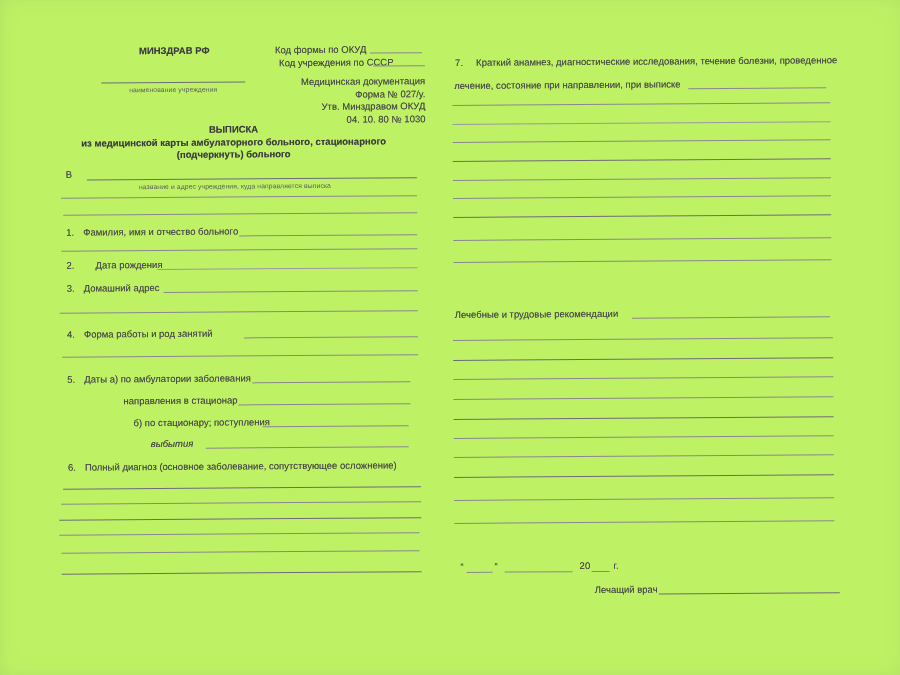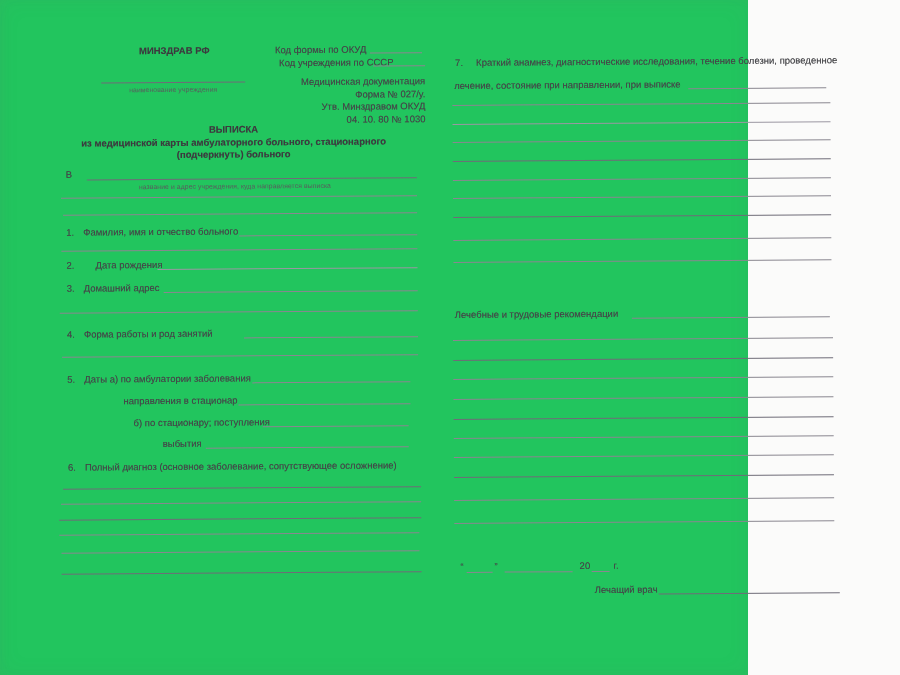--- a/index.html
+++ b/index.html
@@ -4,21 +4,21 @@
 <style>
   html,body{margin:0;padding:0;}
   body{
     width:900px;height:675px;overflow:hidden;
     background:#fbfbfa;
     font-family:"Liberation Sans", sans-serif;
     color:#434343;
     -webkit-font-smoothing:antialiased;
   }
   .sheet{
-    position:relative;width:748px;height:675px;background:#22c55e;
+    position:relative;width:900px;height:675px;background:#bef264;
     box-shadow:inset 0 0 22px rgba(120,120,125,0.07), inset 3px 0 8px rgba(120,120,125,0.05);
   }
   .tilt{
     position:absolute;left:0;top:0;width:900px;height:675px;
     transform:rotate(-0.4deg);transform-origin:50% 50%;
   }
   .t{
     position:absolute;white-space:nowrap;
     font-size:9.5px;line-height:10px;color:#454548;
     text-shadow:0 0 0.5px rgba(70,70,75,0.55);
@@ -86,21 +86,21 @@
     <div class="t" style="left:67px;top:372px;">5.</div>
     <div class="t" style="left:84px;top:372px;">Даты а) по амбулатории заболевания</div>
     <div class="ln" style="left:252px;top:381px;width:158px;"></div>
 
     <div class="t" style="left:123px;top:394px;">направления в стационар</div>
     <div class="ln" style="left:238px;top:403px;width:172px;"></div>
 
     <div class="t" style="left:133px;top:416px;">б) по стационару; поступления</div>
     <div class="ln" style="left:262px;top:425px;width:146px;"></div>
 
-    <div class="t" style="left:162px;top:437px;">выбытия</div>
+    <div class="t" style="left:150px;top:437px;font-style:italic;">выбытия</div>
     <div class="ln" style="left:205px;top:446px;width:203px;"></div>
 
     <div class="t" style="left:67px;top:460px;">6.</div>
     <div class="t" style="left:84px;top:460px;">Полный диагноз (основное заболевание, сопутствующее осложнение)</div>
     <div class="ln dk" style="left:62px;top:486px;width:358px;"></div>
     <div class="ln" style="left:60px;top:501px;width:360px;"></div>
     <div class="ln dk" style="left:58px;top:517px;width:362px;"></div>
     <div class="ln" style="left:58px;top:532px;width:360px;"></div>
     <div class="ln" style="left:60px;top:550px;width:358px;"></div>
     <div class="ln dk" style="left:60px;top:571px;width:360px;"></div>

